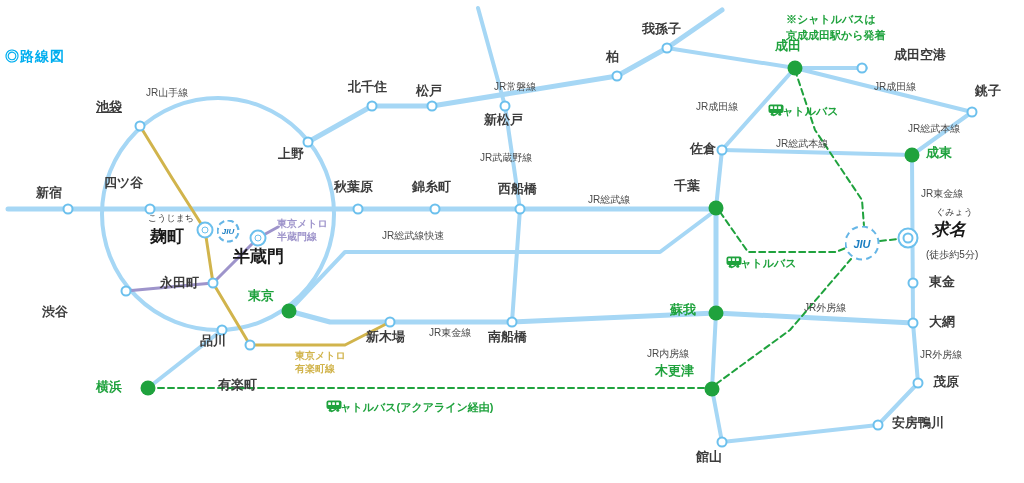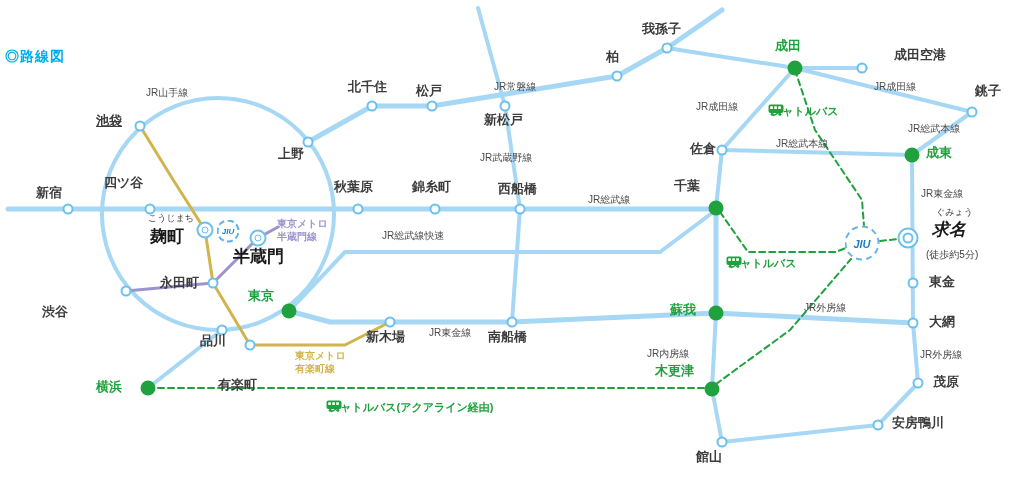--- a/index.html
+++ b/index.html
@@ -52,21 +52,21 @@
       <polyline points="126,291 213,283 258,238 278,227" fill="none" stroke="#9e94cb" stroke-width="3" stroke-linejoin="round" stroke-linecap="round"></polyline>
       <polyline points="140,126 172,178 205,230 213,283 250,345 345,345 390,322" fill="none" stroke="#d1b44c" stroke-width="3" stroke-linejoin="round" stroke-linecap="round"></polyline>
       <polyline points="795,70 815,130 862,200 864,226" fill="none" stroke="#1fa23d" stroke-width="2" stroke-linejoin="round" stroke-linecap="round" stroke-dasharray="6 4"></polyline>
       <polyline points="720,212 748,252 836,252 848,247" fill="none" stroke="#1fa23d" stroke-width="2" stroke-linejoin="round" stroke-linecap="round" stroke-dasharray="6 4"></polyline>
       <polyline points="148,388 704,388" fill="none" stroke="#1fa23d" stroke-width="2" stroke-linejoin="round" stroke-linecap="round" stroke-dasharray="6 4"></polyline>
       <polyline points="716,384 790,330 851,259" fill="none" stroke="#1fa23d" stroke-width="2" stroke-linejoin="round" stroke-linecap="round" stroke-dasharray="6 4"></polyline>
       <polyline points="880,241 898,239" fill="none" stroke="#1fa23d" stroke-width="2" stroke-linejoin="round" stroke-linecap="round" stroke-dasharray="6 4"></polyline>
     </svg>
   <div class="layer">
       <div class="st st-n" style="left: 140px; top: 126px;"></div>
-      <div class="sl" style="left: 96px; top: 114px; text-decoration: underline;">池袋</div>
+      <div class="sl" style="left: 96px; top: 100px; text-decoration: underline;">池袋</div>
       <div class="st st-n" style="left: 68px; top: 209px;"></div>
       <div class="sl" style="left: 36px; top: 186px;">新宿</div>
       <div class="st st-n" style="left: 150px; top: 209px;"></div>
       <div class="sl" style="left: 104px; top: 176px;">四ツ谷</div>
       <div class="st st-n" style="left: 126px; top: 291px;"></div>
       <div class="sl" style="left: 42px; top: 305px;">渋谷</div>
       <div class="st st-n" style="left: 222px; top: 330px;"></div>
       <div class="sl" style="left: 200px; top: 334px;">品川</div>
       <div class="st st-n" style="left: 250px; top: 345px;"></div>
       <div class="sl" style="left: 218px; top: 351px; margin-top: 27px;">有楽町</div>
@@ -187,13 +187,15 @@
             <circle cx="4.2" cy="10.2" r="1.5" fill="#1fa23d"></circle>
             <circle cx="11.8" cy="10.2" r="1.5" fill="#1fa23d"></circle>
           </svg>
         </span>
         <span>シャトルバス(アクアライン経由)</span>
       </div>
       <div class="logo" style="left: 228px; top: 231px; width: 23px; height: 23px; font-size: 8px;">JIU</div>
       <div class="logo" style="left: 862px; top: 243px; width: 35px; height: 35px; font-size: 11px;">JIU</div>
     </div>
   <div class="title">◎路線図</div>
+  <div class="note">※シャトルバスは
+京成成田駅から発着</div>
 </div>
 
 </body></html>

